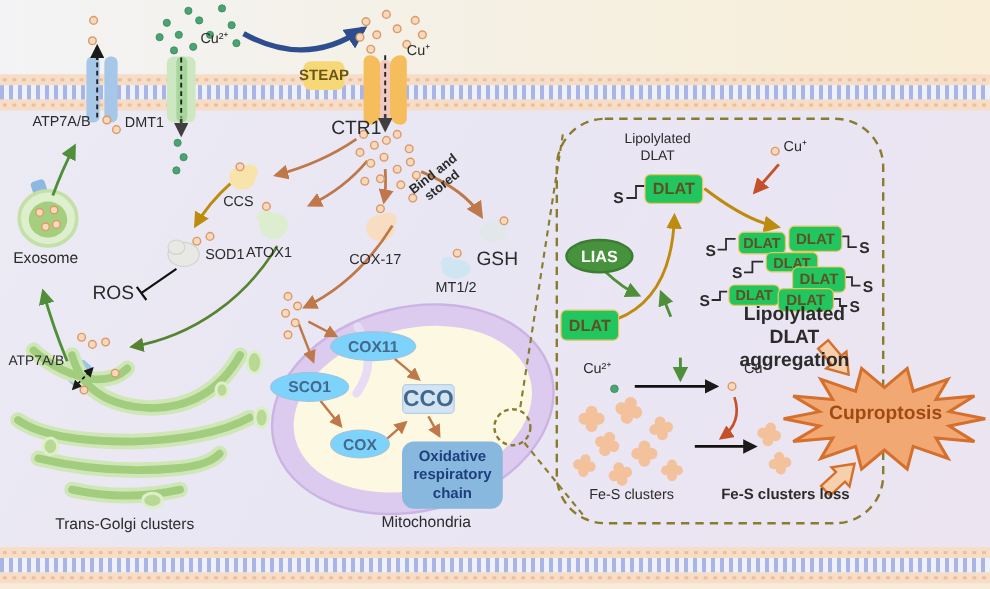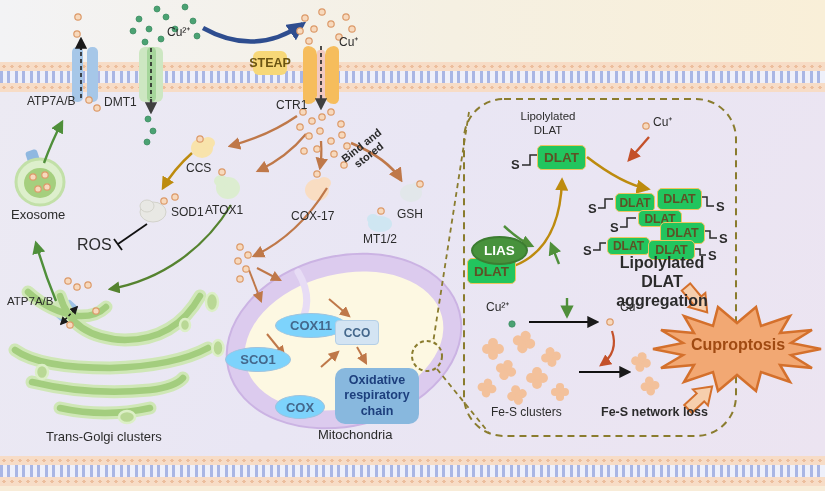--- a/index.html
+++ b/index.html
@@ -18,24 +18,24 @@
   .lbl{position:absolute;font-size:11.5px;line-height:1.15;color:#2b2b2b;white-space:nowrap;z-index:6;}
   .b{font-weight:bold;}
   .ctr{text-align:center;white-space:normal;}
   svg.art{position:absolute;left:0;top:0;z-index:4;}
   .chan{position:absolute;z-index:3;display:flex;justify-content:space-between;}
   .chan .bar{border-radius:5px;}
   .box{position:absolute;z-index:5;display:flex;align-items:center;justify-content:center;
        border-radius:5px;font-weight:bold;}
   .steap{background:#f7d878;color:#6b5513;font-size:12.5px;border-radius:6px;}
   .dlat{background:#22c55e;border:1px solid #edc55f;color:#5d5125;font-size:13px;}
-  .oval{border-radius:50%;margin-top:37px;}
+  .oval{border-radius:50%;}
   .enzyme{background:#47923c;border:2px solid #3c7d31;color:#ffffff;font-size:13.5px;}
   .mitoval{background:#7dd3fc;border:1.5px solid #9ec3de;color:#44688c;font-size:13px;}
-  .ccobox{background:#d3e4f3;border:1px solid #b4cfe6;color:#44688c;font-size:12px;border-radius:4px;}
+  .ccobox{background:#d3e4f3;border:1px solid #b4cfe6;color:#44688c;font-size:19px;border-radius:4px;}
   .oxbox{background:#88b8de;color:#1d3f7d;font-size:12.5px;line-height:1.25;border-radius:10px;}
   .cupro{position:absolute;z-index:6;font-weight:bold;font-size:16px;color:#a04a12;text-align:center;}
 </style>
 </head>
 <body>
 
 <div id="stage">
 
   <div class="bg-top"></div>
   <div class="bg-cell"></div>
@@ -361,48 +361,48 @@
     </div>
   <div class="box ccobox" style="left:335px;top:320px;width:42px;height:23px;">
       <span>CCO</span>
     </div>
   <div class="box oxbox ctr" style="left:335px;top:368px;width:84px;height:56px;">
       <span style="width:76px;">Oxidative respiratory chain</span>
     </div>
 
   <div class="lbl" style="left:27px;top:95px;font-size:12px;">ATP7A/B</div>
   <div class="lbl" style="left:104px;top:96px;font-size:12px;">DMT1</div>
-  <div class="lbl" style="left:276px;top:99px;font-size:12px;">CTR1</div>
+  <div class="lbl" style="left:276px;top:99px;font-size:16px;">CTR1</div>
   <div class="lbl" style="left:167px;top:26px;font-size:12px;">Cu²⁺</div>
   <div class="lbl" style="left:339px;top:36px;font-size:12px;">Cu⁺</div>
 
   <div class="lbl" style="left:11px;top:208px;font-size:13px;">Exosome</div>
   <div class="lbl" style="left:186px;top:162px;font-size:12px;">CCS</div>
   <div class="lbl" style="left:171px;top:206px;font-size:12px;">SOD1</div>
   <div class="lbl" style="left:77px;top:236px;font-size:16px;">ROS</div>
   <div class="lbl" style="left:205px;top:204px;font-size:12px;">ATOX1</div>
   <div class="lbl" style="left:291px;top:210px;font-size:12px;">COX-17</div>
   <div class="lbl ctr" style="left:338px;top:138px;width:54px;font-size:11px;font-weight:600;transform:rotate(-38deg);line-height:1.1;">Bind and stored</div>
-  <div class="lbl" style="left:397px;top:208px;font-size:12px;">GSH</div>
+  <div class="lbl" style="left:397px;top:208px;font-size:16px;">GSH</div>
   <div class="lbl" style="left:363px;top:233px;font-size:12px;">MT1/2</div>
   <div class="lbl" style="left:7px;top:295px;">ATP7A/B</div>
   <div class="lbl" style="left:46px;top:430px;font-size:13px;">Trans-Golgi clusters</div>
   <div class="lbl" style="left:318px;top:428px;font-size:13px;">Mitochondria</div>
 
   <div class="lbl ctr" style="left:512px;top:110px;width:72px;line-height:1.2;">Lipolylated DLAT</div>
   <div class="lbl" style="left:653px;top:116px;font-size:12px;">Cu⁺</div>
   <div class="lbl" style="left:486px;top:301px;font-size:12px;">Cu²⁺</div>
   <div class="lbl" style="left:620px;top:301px;font-size:12px;">Cu⁺</div>
 
   <div class="lbl b" style="left:511px;top:158px;font-size:13px;">S</div>
   <div class="lbl b" style="left:588px;top:202px;font-size:13px;">S</div>
   <div class="lbl b" style="left:610px;top:221px;font-size:13px;">S</div>
   <div class="lbl b" style="left:583px;top:244px;font-size:13px;">S</div>
   <div class="lbl b" style="left:716px;top:200px;font-size:13px;">S</div>
   <div class="lbl b" style="left:719px;top:232px;font-size:13px;">S</div>
   <div class="lbl b" style="left:708px;top:249px;font-size:13px;">S</div>
 
   <div class="lbl b ctr" style="left:600px;top:253px;width:124px;font-size:16px;line-height:1.2;">Lipolylated DLAT aggregation</div>
   <div class="lbl" style="left:491px;top:406px;font-size:12px;">Fe-S clusters</div>
-  <div class="lbl b" style="left:601px;top:405px;font-size:12.5px;">Fe-S network loss</div>
+  <div class="lbl b" style="left:601px;top:405px;font-size:12.5px;">Fe-S clusters loss</div>
   <div class="cupro" style="left:660px;top:336px;width:156px;">Cuproptosis</div>
 
 </div>
 
 </body></html>

